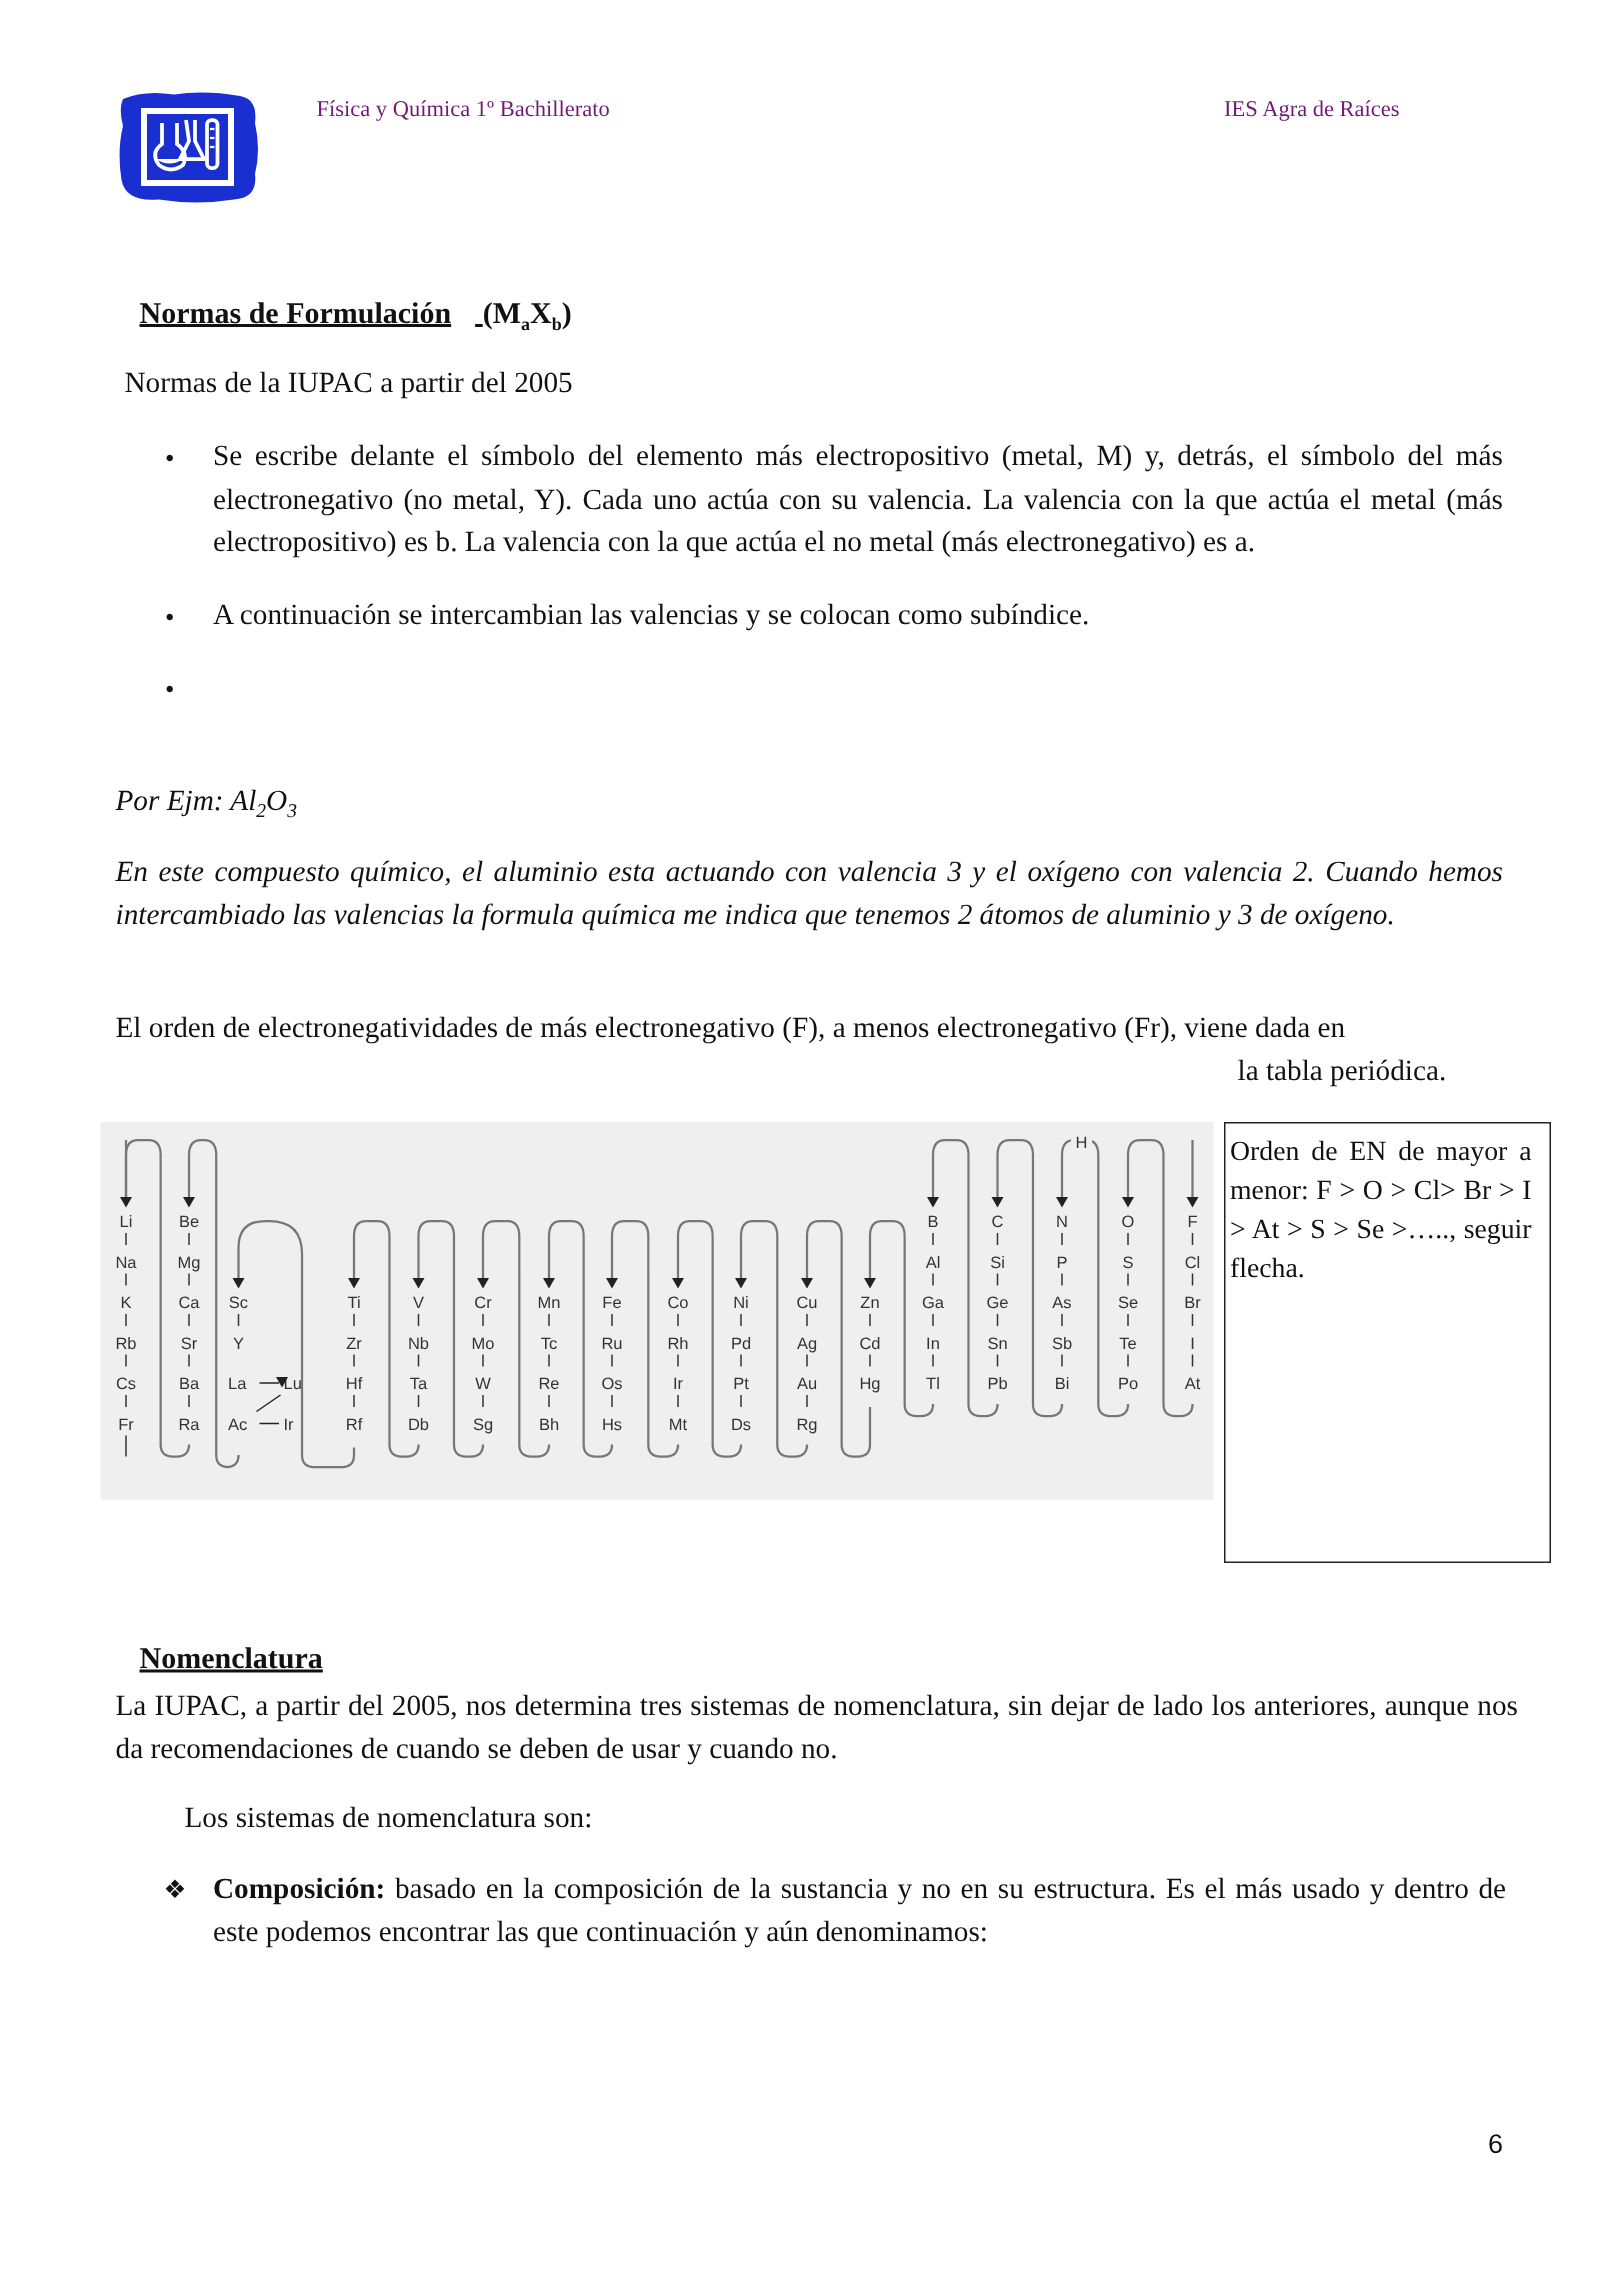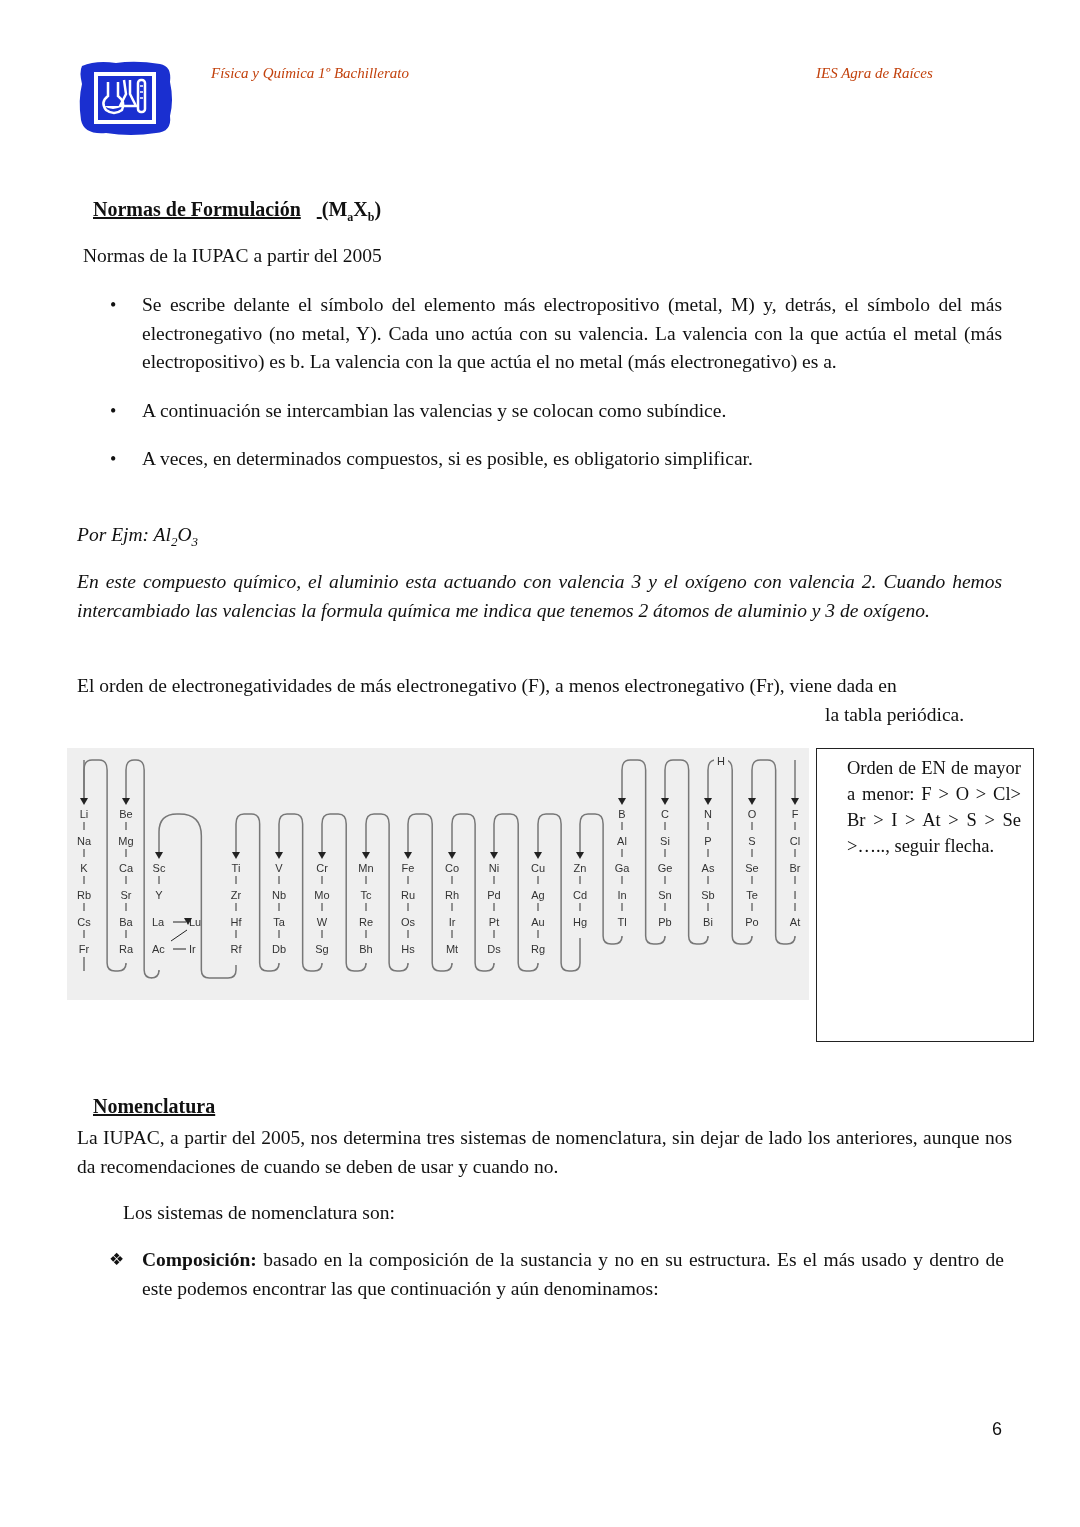--- a/index.html
+++ b/index.html
@@ -1,30 +1,30 @@
 <!DOCTYPE html>
 <html><head>
 <meta charset="utf-8">
 <style>
   html, body { margin: 0; padding: 0; background: #ffffff; }
   body { width: 1080px; height: 1527px; position: relative; overflow: hidden;
          font-family: "Liberation Serif", "DejaVu Serif", serif; color: #111; }
   .abs { position: absolute; }
-  .hdr { font-style: italic; font-size: 15px; color: #c2410c; }
+  .hdr { font-size: 15px; color: #701a75; }
   .logo { left: 76px; top: 58px; width: 100px; height: 80px; }
   h2.sec { margin: 16px; font-size: 20px; font-weight: bold; text-decoration: underline; }
   .p { font-size: 19.5px; line-height: 28.5px; }
   .it { font-style: italic; }
   .just { text-align: justify; }
   ul.bul { list-style: none; margin: 0; padding: 0; }
   ul.bul li { position: relative; padding-left: 0; }
   .dot { position: absolute; left: -32px; top: 0; font-size: 18px; }
   .diagram { left: 67px; top: 748px; width: 742px; height: 252px; background: #efefef; }
   .enbox { left: 816px; top: 748px; width: 218px; height: 294px; border: 1.6px solid #222; box-sizing: border-box;
-           padding: 6px 12px 0 30px; font-size: 18.5px; line-height: 26px; }
+           padding: 6px 12px 0 3px; font-size: 18.5px; line-height: 26px; }
   .enbox p { margin: 0; text-align: justify; }
   .enbox p + p { margin-top: 18px; }
   .pageno { left: 992px; top: 1419px; font-family: "Liberation Sans", sans-serif; font-size: 18px; }
   svg text { font-family: "Liberation Sans", sans-serif; }
 </style>
 </head>
 <body>
 
 <div class="abs logo">
   <svg width="100" height="80" viewBox="0 0 100 80">
@@ -53,21 +53,20 @@
     <li class="p just" style="margin-bottom:20px;">
       <span class="dot">•</span>
       <span>Se escribe delante el símbolo del elemento más electropositivo (metal, M) y, detrás, el símbolo del más electronegativo (no metal, Y). Cada uno actúa con su valencia. La valencia con la que actúa el metal (más electropositivo) es b. La valencia con la que actúa el no metal (más electronegativo) es a.</span>
     </li>
     <li class="p" style="margin-bottom:20px;">
       <span class="dot">•</span>
       <span>A continuación se intercambian las valencias y se colocan como subíndice.</span>
     </li>
     <li class="p">
       <span class="dot">•</span>
-      <span>A veces, en determinados compuestos, si es posible, es obligatorio simplificar.</span>
     </li>
   </ul>
 </div>
 
 <div class="abs p it" style="left:77px; top:521px;">
   <span>Por Ejm: Al</span><sub style="font-size:13px">2</sub><span>O</span><sub style="font-size:13px">3</sub>
 </div>
 <div class="abs p it just" style="left:77px; top:568px; width:925px;">En este compuesto químico, el aluminio esta actuando con valencia 3 y el oxígeno con valencia 2. Cuando hemos intercambiado las valencias la formula química me indica que tenemos 2 átomos de aluminio y 3 de oxígeno.</div>
 <div class="abs p" style="left:77px; top:672px; width:930px;">El orden de electronegatividades de más electronegativo (F), a menos electronegativo (Fr), viene dada en</div>
 <div class="abs p" style="left:825px; top:701px;">la tabla periódica.</div>

